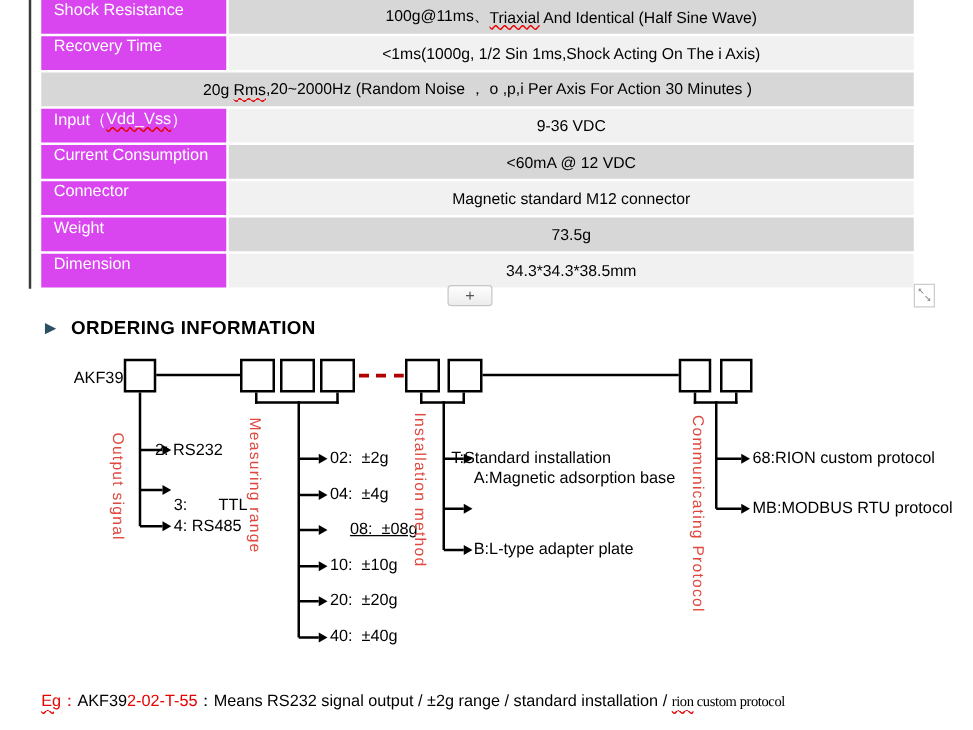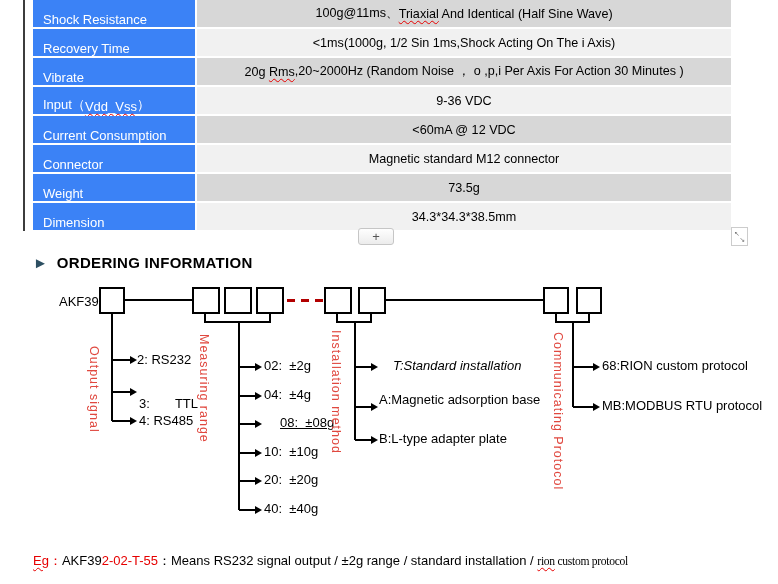--- a/index.html
+++ b/index.html
@@ -3,22 +3,22 @@
 <meta charset="utf-8">
 <style>
   html,body{margin:0;padding:0;background:#fff;}
   #page{position:relative;width:778px;height:584px;background:#fff;overflow:hidden;
         font-family:"Liberation Sans",sans-serif;color:#000;}
 
   
   .table-left-border{position:absolute;left:23px;top:0;width:2px;height:231px;background:#3c3c3c;}
   .table-wrap{position:absolute;left:33px;top:0;width:698px;}
   .spec-row{display:flex;gap:2px;margin-bottom:2px;height:27px;}
-  .spec-label{width:162px;box-sizing:border-box;background:#3b82f6;color:#fff;
-              display:flex;align-items:flex-end;padding-left:10px;font-size:13px;}
+  .spec-label{width:148px;box-sizing:border-box;background:#d946ef;color:#fff;
+              display:flex;align-items:flex-start;padding-left:10px;font-size:13px;}
   .spec-value{flex:1;display:flex;align-items:center;justify-content:center;
               font-size:12.6px;white-space:pre;overflow:hidden;}
   .row-a .spec-value{background:#d7d7d7;}
   .row-b .spec-value{background:#f1f1f1;text-align:center;}
 
   .wavy{text-decoration:underline;text-decoration-style:wavy;
         text-decoration-color:#e60000;text-decoration-thickness:1px;text-underline-offset:2px;}
   .red{color:#e60000;}
   .narrow{font-size:11.6px;letter-spacing:-0.3px;font-family:Liberation Serif, serif;}
 
@@ -68,23 +68,20 @@
         </div>
       <div class="spec-value"><span>100g@11ms、</span><span class="wavy">Triaxial</span><span> And Identical (Half Sine Wave)</span></div>
     </div>
     <div class="spec-row row-b">
       <div class="spec-label">
           <span>Recovery Time</span>
         </div>
       <div class="spec-value"><span>&lt;1ms(1000g, 1/2 Sin 1ms,Shock Acting On The i Axis)</span></div>
     </div>
     <div class="spec-row row-a">
-      <div class="spec-label">
-          <span>Vibrate</span>
-        </div>
       <div class="spec-value"><span>20g </span><span class="wavy">Rms</span><span>,20~2000Hz (Random Noise ， o ,p,i Per Axis For Action 30 Minutes )</span></div>
     </div>
     <div class="spec-row row-b">
       <div class="spec-label">
           <span>Input（</span>
           <span class="wavy">Vdd_Vss</span>
           <span>）</span>
         </div>
       <div class="spec-value"><span>9-36 VDC</span></div>
     </div>
@@ -139,21 +136,21 @@
     <div class="dbox" style="left:576px;width:26px;"></div>
 
     <div class="hl" style="left:125px;top:299px;width:67px;"></div>
     <div class="dash"></div>
     <div class="hl" style="left:386px;top:299px;width:157px;"></div>
 
     <div class="vl" style="left:111px;top:314px;height:107px;"></div>
     <div class="branch" style="left:112px;top:359px;width:18px;"></div>
     <div class="branch" style="left:112px;top:391px;width:18px;"></div>
     <div class="branch" style="left:112px;top:420px;width:18px;"></div>
-    <div class="opt" style="left:137px;top:352px;">2: RS232</div>
+    <div class="opt" style="left:124px;top:352px;">2: RS232</div>
     <div class="opt" style="left:139px;top:396px;">3:       TTL</div>
     <div class="opt" style="left:139px;top:413px;">4: RS485</div>
     <div class="vlabel" style="left:87px;top:346px;">Output signal</div>
 
     <div class="vl" style="left:204px;top:314px;height:9px;"></div>
     <div class="vl" style="left:269px;top:314px;height:9px;"></div>
     <div class="hl" style="left:204px;top:321px;width:67px;"></div>
     <div class="vl" style="left:238px;top:321px;height:189px;"></div>
     <div class="branch" style="left:239px;top:366px;width:16px;"></div>
     <div class="branch" style="left:239px;top:395px;width:16px;"></div>
@@ -169,22 +166,22 @@
     <div class="opt" style="left:264px;top:501px;">40:  ±40g</div>
     <div class="vlabel" style="left:197px;top:334px;">Measuring range</div>
 
     <div class="vl" style="left:336px;top:314px;height:9px;"></div>
     <div class="vl" style="left:370px;top:314px;height:9px;"></div>
     <div class="hl" style="left:336px;top:321px;width:36px;"></div>
     <div class="vl" style="left:354px;top:321px;height:119px;"></div>
     <div class="branch" style="left:355px;top:366px;width:16px;"></div>
     <div class="branch" style="left:355px;top:406px;width:16px;"></div>
     <div class="branch" style="left:355px;top:439px;width:16px;"></div>
-    <div class="opt" style="left:393px;top:358px;font-style:italic;">T:Standard installation</div>
-    <div class="opt" style="left:379px;top:392px;">A:Magnetic adsorption base</div>
+    <div class="opt" style="left:361px;top:358px;">T:Standard installation</div>
+    <div class="opt" style="left:379px;top:374px;">A:Magnetic adsorption base</div>
     <div class="opt" style="left:379px;top:431px;">B:L-type adapter plate</div>
     <div class="vlabel" style="left:329px;top:330px;">Installation method</div>
 
     <div class="vl" style="left:555px;top:314px;height:9px;"></div>
     <div class="vl" style="left:588px;top:314px;height:9px;"></div>
     <div class="hl" style="left:555px;top:321px;width:35px;"></div>
     <div class="vl" style="left:572px;top:321px;height:86px;"></div>
     <div class="branch" style="left:573px;top:366px;width:20px;"></div>
     <div class="branch" style="left:573px;top:406px;width:20px;"></div>
     <div class="opt" style="left:602px;top:358px;">68:RION custom protocol</div>

